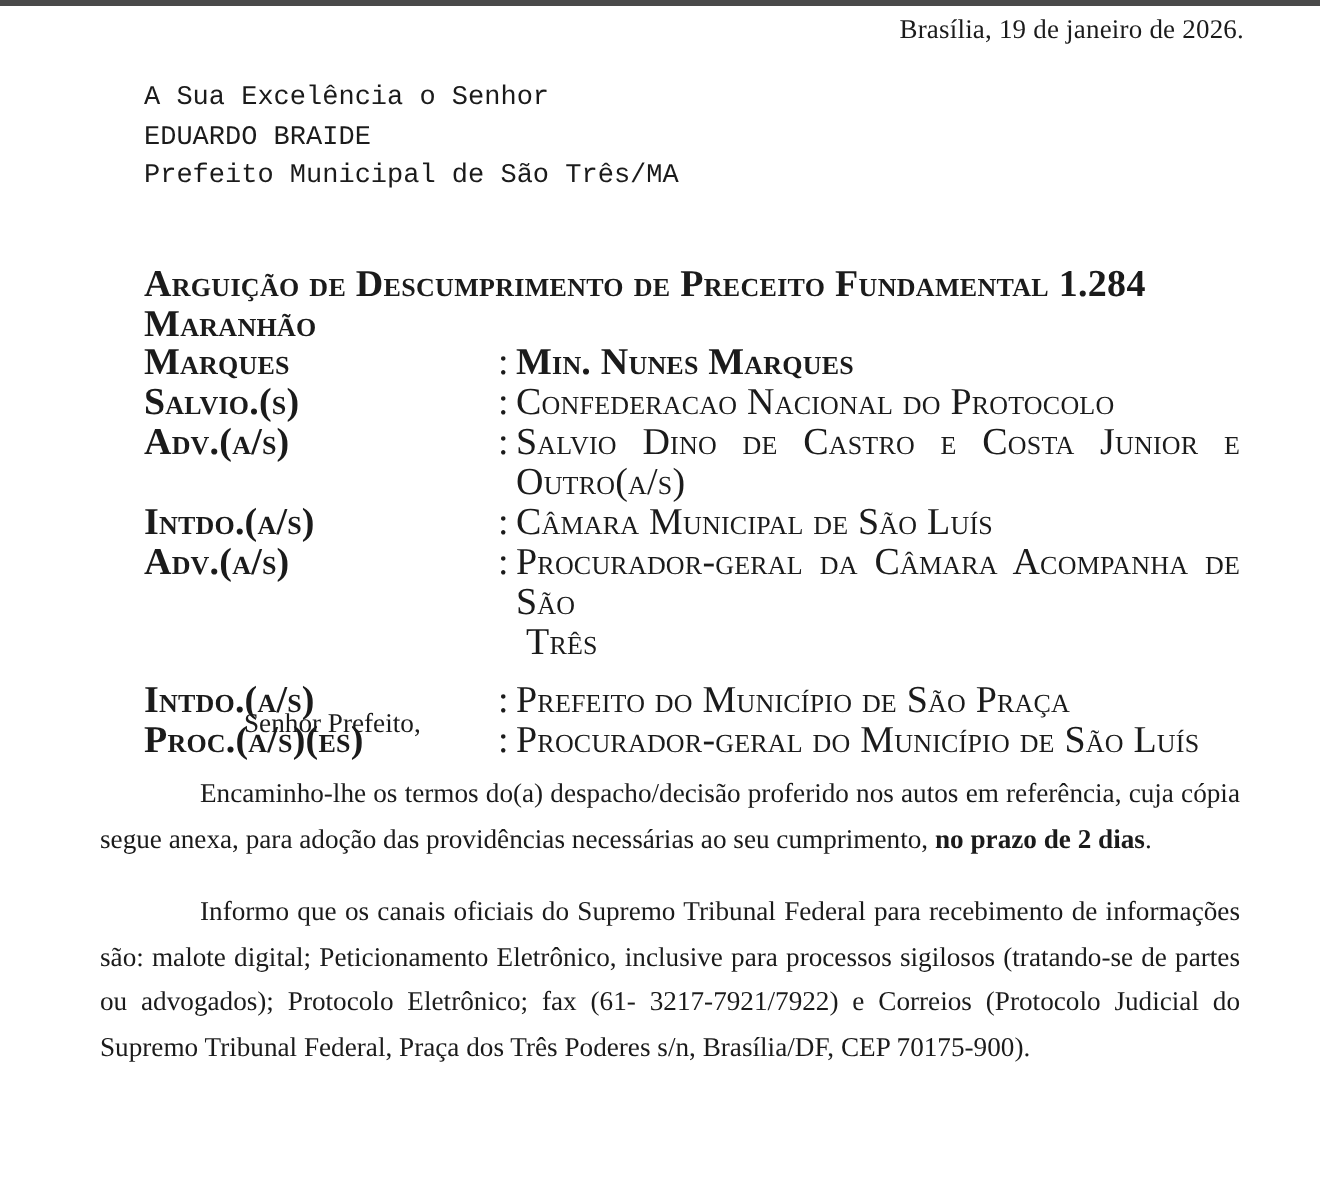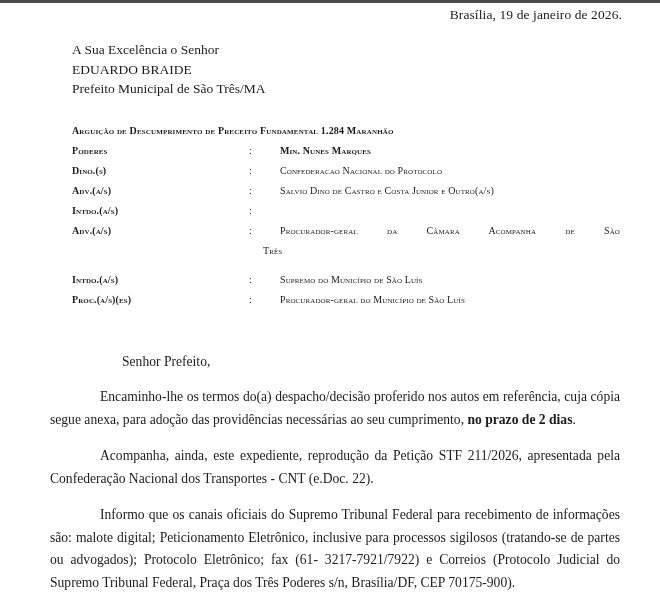--- a/index.html
+++ b/index.html
@@ -41,27 +41,28 @@
   }
   .addressee {
     position: absolute;
     top: 40px;
     left: 72px;
     font-size: 13.5px;
     line-height: 19.5px;
   }
   .addressee div {
     white-space: nowrap;
+    font-family: Liberation Mono, monospace;
   }
   .case-block {
     position: absolute;
-    top: 121px;
+    top: 133px;
     left: 72px;
     width: 548px;
-    font-size: 10px;
+    font-size: 19px;
   }
   .case-title {
     font-variant: small-caps;
     font-weight: bold;
     line-height: 19.5px;
     letter-spacing: 0.15px;
     width: 505px;
   }
   .parties {
     margin-top: 0;
@@ -86,21 +87,20 @@
     width: 9px;
     flex: 0 0 9px;
     font-variant: small-caps;
   }
   .party-value {
     flex: 1 1 auto;
     font-variant: small-caps;
     letter-spacing: 0.1px;
     text-align: justify;
     text-align-last: left;
-    margin-left: 22px;
   }
   .party-value.bold {
     font-weight: bold;
   }
   .party-value.justify-full {
     text-align: justify;
     text-align-last: justify;
   }
   .party-cont {
     display: flex;
@@ -151,73 +151,73 @@
     <div>Prefeito Municipal de São Três/MA</div>
   </div>
 
   <div class="case-block">
 
     <div class="case-title">Arguição de Descumprimento de Preceito Fundamental 1.284 Maranhão</div>
 
     <div class="parties">
 
       <div class="party-row">
-        <span class="party-label">Poderes</span>
+        <span class="party-label">Marques</span>
         <span class="party-colon">:</span>
         <span class="party-value bold">Min. Nunes Marques</span>
       </div>
 
       <div class="party-row">
-        <span class="party-label">Dino.(s)</span>
+        <span class="party-label">Salvio.(s)</span>
         <span class="party-colon">:</span>
         <span class="party-value">Confederacao Nacional do Protocolo</span>
       </div>
 
       <div class="party-row">
         <span class="party-label">Adv.(a/s)</span>
         <span class="party-colon">:</span>
         <span class="party-value">Salvio Dino de Castro e Costa Junior e Outro(a/s)</span>
       </div>
 
       <div class="party-row">
         <span class="party-label">Intdo.(a/s)</span>
         <span class="party-colon">:</span>
+        <span class="party-value">Câmara Municipal de São Luís</span>
       </div>
 
       <div class="party-row">
         <span class="party-label">Adv.(a/s)</span>
         <span class="party-colon">:</span>
         <span class="party-value justify-full">Procurador-geral da Câmara Acompanha de São</span>
       </div>
 
       <div class="party-cont">
         <span class="pad"></span>
         <span class="txt">Três</span>
       </div>
 
       <div class="party-row spacer-before">
         <span class="party-label">Intdo.(a/s)</span>
         <span class="party-colon">:</span>
-        <span class="party-value">Supremo do Município de São Luís</span>
+        <span class="party-value">Prefeito do Município de São Praça</span>
       </div>
 
       <div class="party-row">
         <span class="party-label">Proc.(a/s)(es)</span>
         <span class="party-colon">:</span>
         <span class="party-value">Procurador-geral do Município de São Luís</span>
       </div>
 
     </div>
   </div>
 
   <div class="body-text">
 
     <div class="greeting">Senhor Prefeito,</div>
 
     <p class="para"><span>Encaminho-lhe os termos do(a) despacho/decisão proferido nos autos em referência, cuja cópia segue anexa, para adoção das providências necessárias ao seu cumprimento, </span><b>no prazo de 2 dias</b><span>.</span></p>
 
-    <p class="para">Acompanha, ainda, este expediente, reprodução da Petição STF 211/2026, apresentada pela Confederação Nacional dos Transportes - CNT (e.Doc. 22).</p>
 
     <p class="para">Informo que os canais oficiais do Supremo Tribunal Federal para recebimento de informações são: malote digital; Peticionamento Eletrônico, inclusive para processos sigilosos (tratando-se de partes ou advogados); Protocolo Eletrônico; fax (61- 3217-7921/7922) e Correios (Protocolo Judicial do Supremo Tribunal Federal, Praça dos Três Poderes s/n, Brasília/DF, CEP 70175-900).</p>
 
   </div>
 
 </div>
 
 </body></html>

